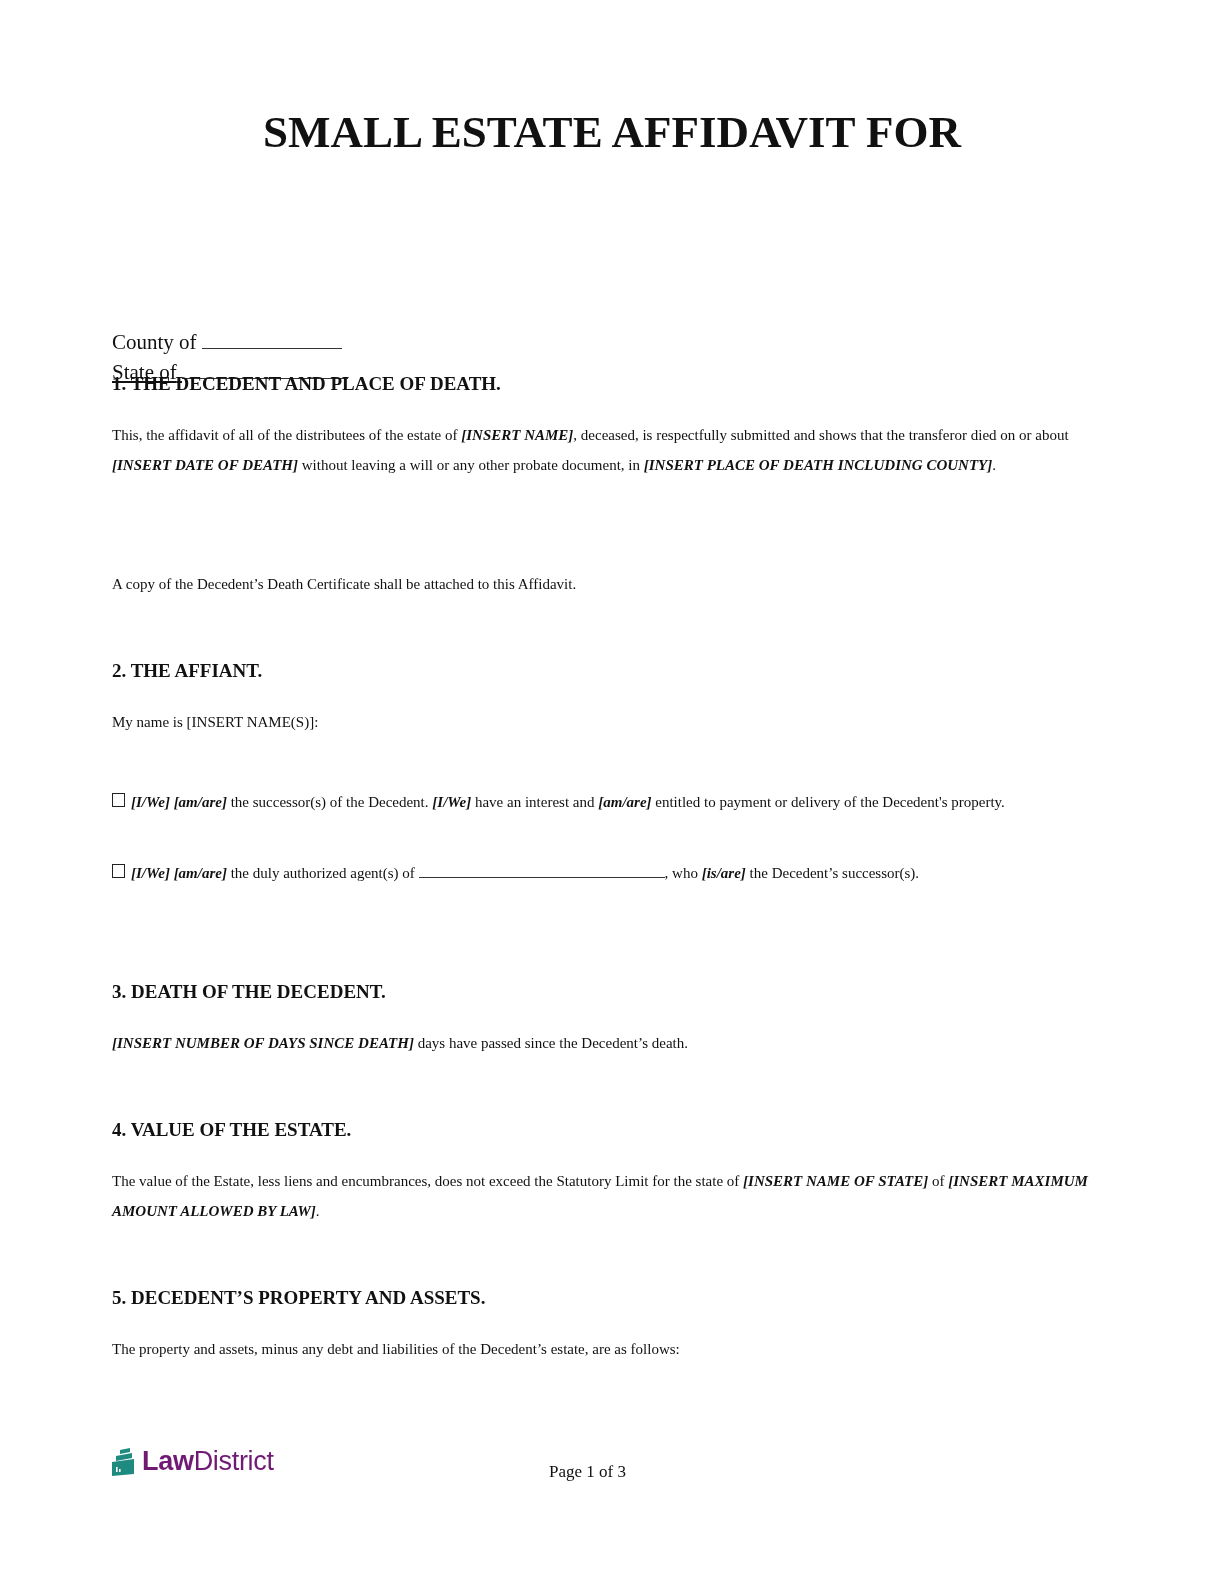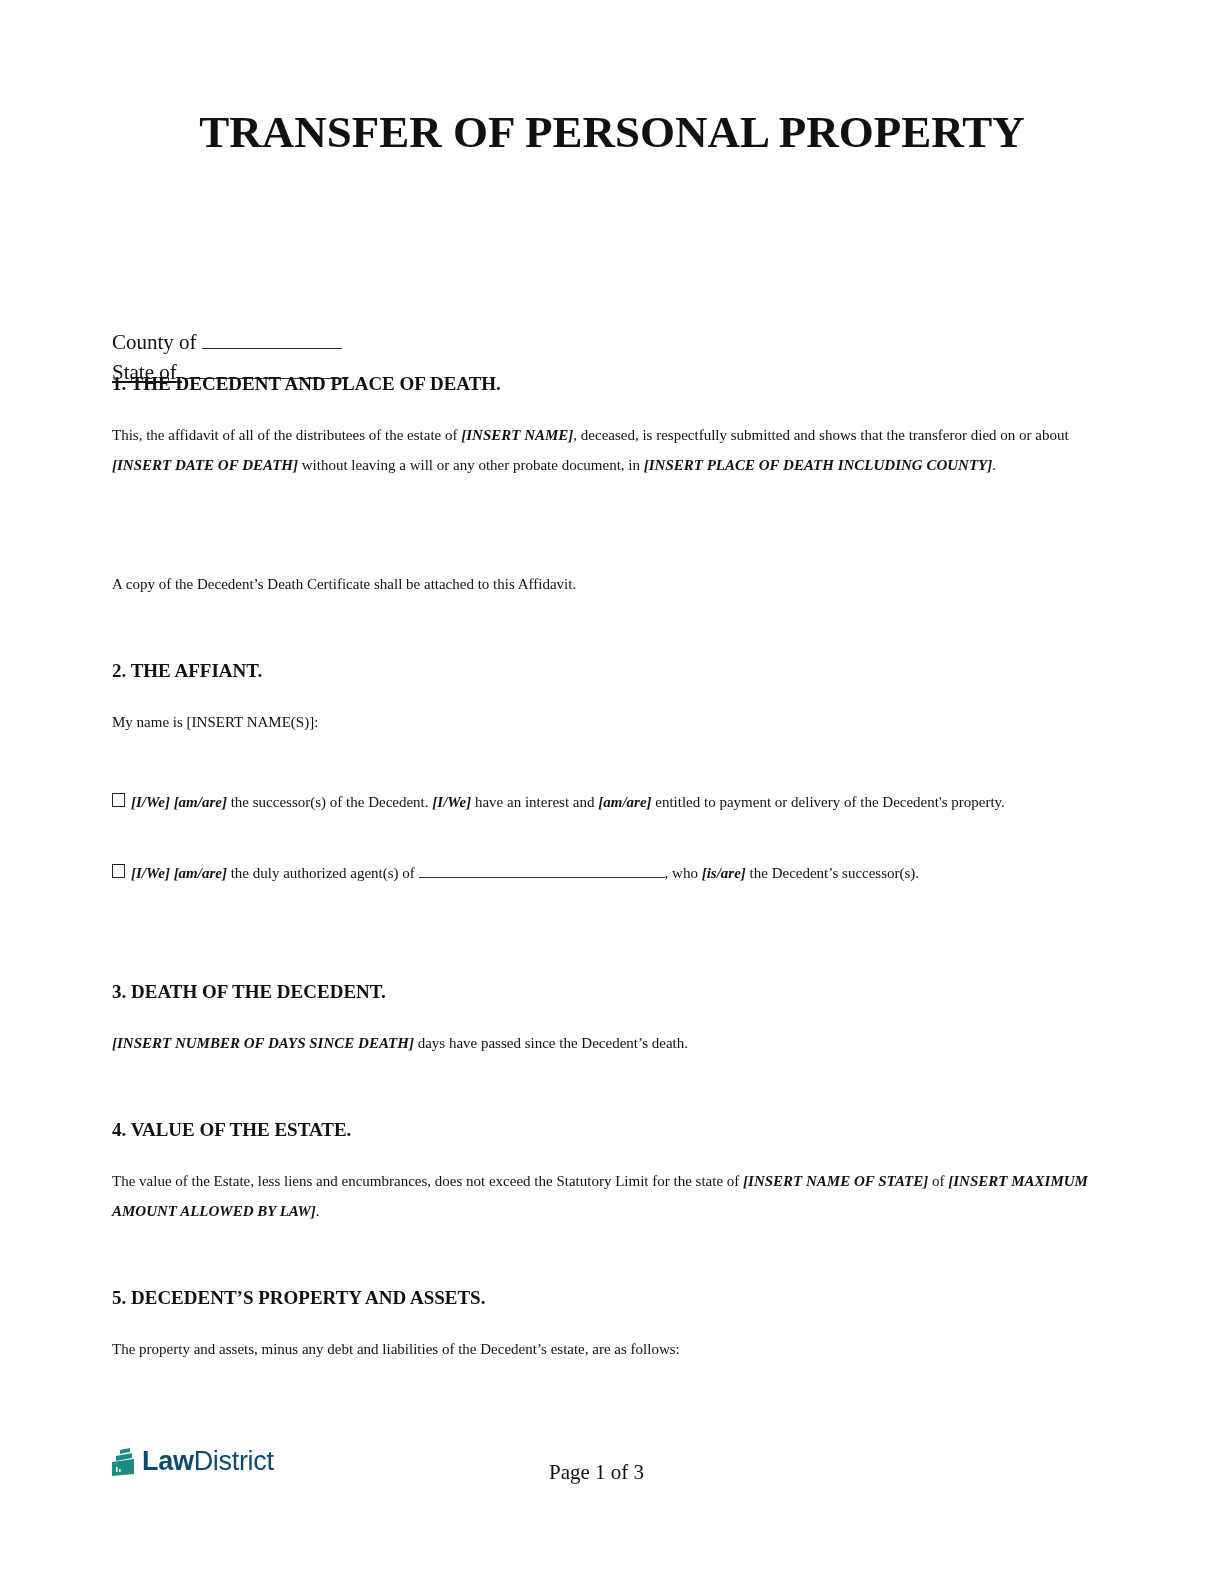--- a/index.html
+++ b/index.html
@@ -8,31 +8,31 @@
   .page { position: absolute; left: 112px; top: 0; width: 1000px; }
   .title { position: absolute; left: 0; top: 104px; width: 1000px; text-align: center;
            font-weight: bold; font-size: 45px; line-height: 56px; letter-spacing: 0px; }
   .line { position: absolute; left: 0; font-size: 21px; line-height: 30px; white-space: nowrap; margin-top: 47px; }
   .para { position: absolute; left: 0; width: 1000px; font-size: 15px; line-height: 30px; }
   .h { position: absolute; left: 0; font-weight: bold; font-size: 19px; line-height: 30px; white-space: nowrap; }
   .bi { font-weight: bold; font-style: italic; }
   .blank { display: inline-block; border-bottom: 1.5px solid #333; vertical-align: baseline; height: 18px; }
   .box { display: inline-block; width: 11px; height: 12px; border: 1px solid #222; margin-right: 6px; vertical-align: 0px; }
   .footer-logo { position: absolute; left: 112px; top: 1446px; display: flex; align-items: center; }
-  .logo-text { font-family: "Liberation Sans", "DejaVu Sans", sans-serif; font-size: 27px; color: #0c4a6e; letter-spacing: -0.3px; }
+  .logo-text { font-family: "Liberation Sans", "DejaVu Sans", sans-serif; font-size: 27px; color: #701a75; letter-spacing: -0.3px; }
   .logo-text b { font-weight: bold; }
-  .page-num { position: absolute; left: 549px; top: 1458px; font-size: 21px; line-height: 28px; }
+  .page-num { position: absolute; left: 549px; top: 1458px; font-size: 17px; line-height: 28px; }
 </style>
 </head>
 <body>
 
 <div class="page">
 
   <div class="title">
-    <div>TRANSFER OF PERSONAL PROPERTY</div>
+    <div>SMALL ESTATE AFFIDAVIT FOR</div>
   </div>
 
   <div class="line" style="top:280px;">
     <span>County of</span>
     <span class="blank" style="width:140px;"></span>
   </div>
   <div class="line" style="top:310px;text-decoration:underline;">
     <span>State of</span>
     <span class="blank" style="width:166px;"></span>
   </div>

